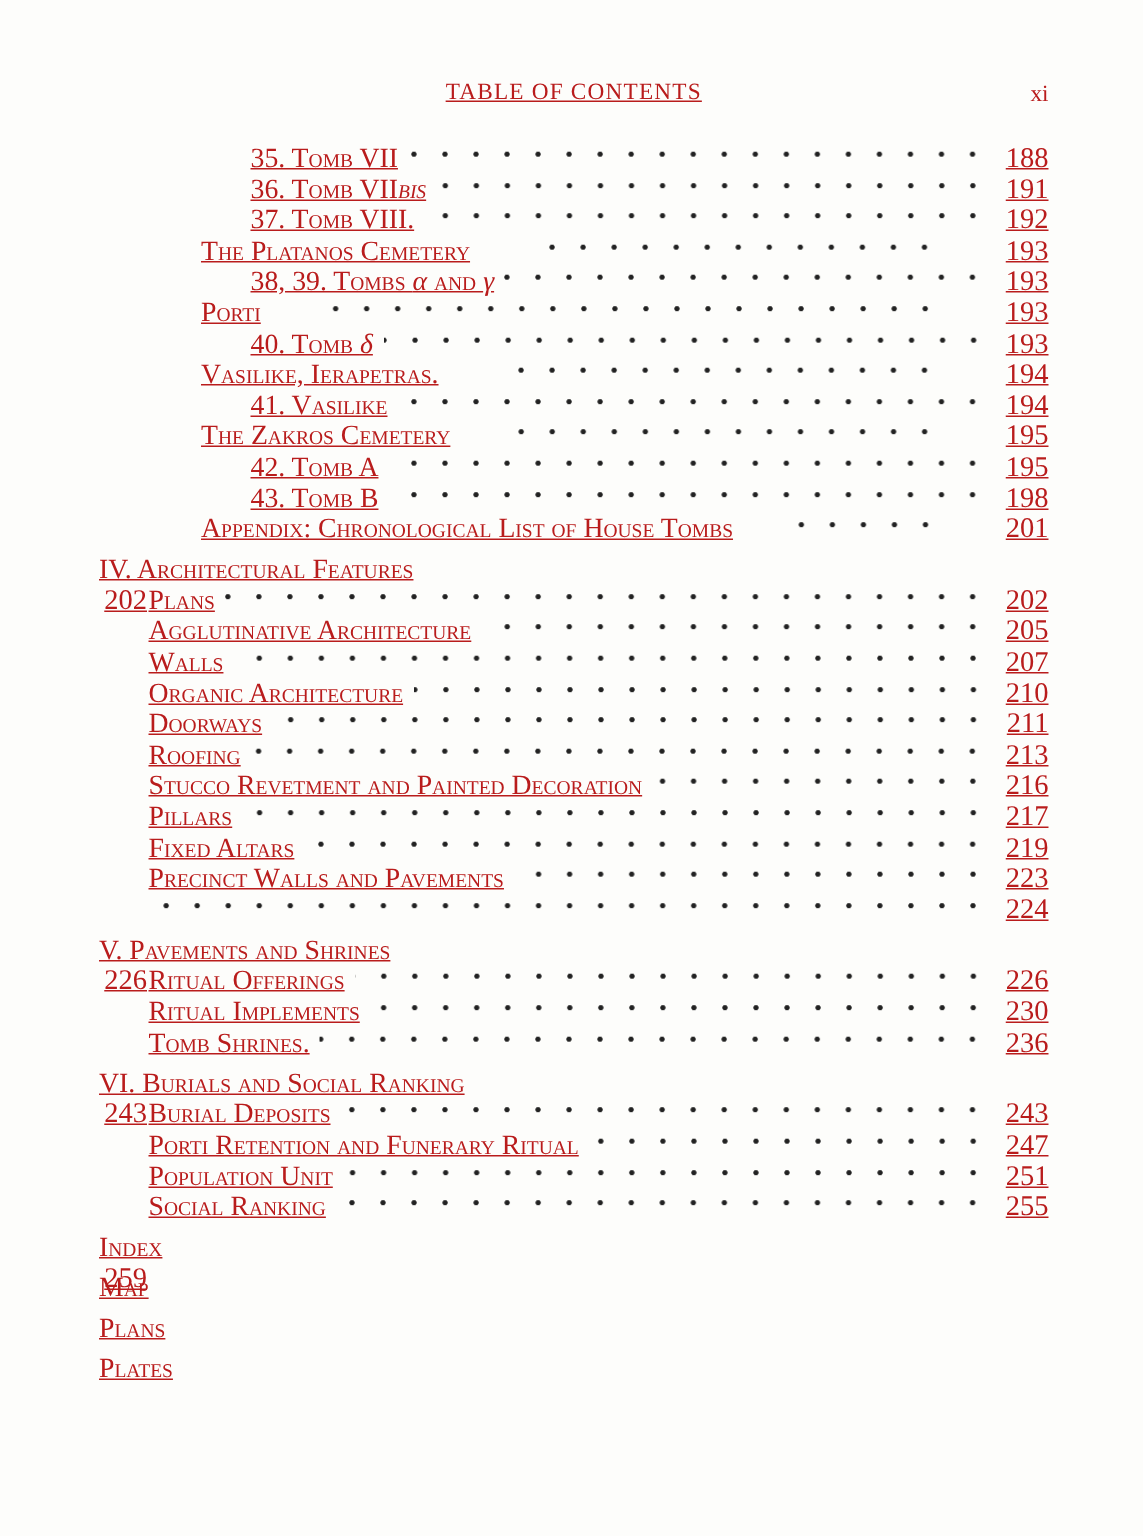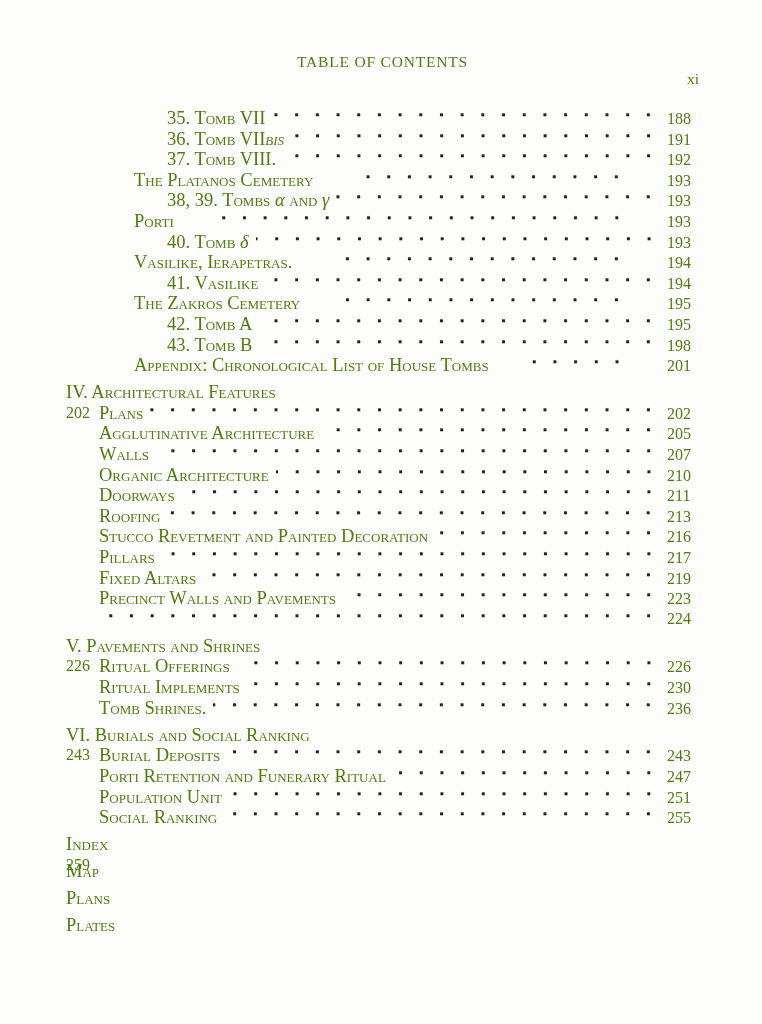--- a/index.html
+++ b/index.html
@@ -6,34 +6,35 @@
   body {
     width: 762px; height: 1024px;
     background: #fdfdfb;
     overflow: hidden;
     font-family: "Liberation Serif", "DejaVu Serif", serif;
   }
   .page {
     box-sizing: border-box;
     width: 762px; height: 1024px;
     padding: 53px 63px 0 66px;
-    color: #4d7c0f;
+    color: #b91c1c;
+    text-decoration: underline;
   }
   .header { position: relative; height: 20px; }
   .title {
     text-align: center;
     font-size: 15.5px;
     letter-spacing: 0.8px;
     white-space: nowrap;
   }
   .folio {
-    position: absolute; right: 0; top: 17px;
+    position: absolute; right: 0; top: 1px;
     font-size: 15.5px;
   }
-  .toc { margin-top: 35px; }
+  .toc { margin-top: 23px; }
   .row {
     display: flex;
     align-items: baseline;
     height: 20.6px;
     line-height: 20.6px;
     font-size: 18.5px;
     font-variant: small-caps;
     white-space: nowrap;
   }
   .row.gap { margin-top: 6.5px; }
@@ -48,23 +49,23 @@
     align-self: stretch;
     margin: 0 6px 0 7px;
     background-image: radial-gradient(circle, #222 1.5px, transparent 2px);
     background-size: 20.7px 20.6px;
     background-repeat: repeat-x;
     background-position: right 2px bottom 3.5px;
   }
   .lead.off { background: none; }
   .pg {
     width: 32px;
-    text-align: left;
+    text-align: right;
     font-variant: normal;
-    font-size: 16px;
+    font-size: 19px;
   }
   .p-italic-caps { font-style: italic; }
   .p-greek-italic { font-style: italic; font-variant: normal; }
 </style>
 </head>
 <body>
 
 <div class="page">
   <header class="header">
     <div class="title">TABLE OF CONTENTS</div>

